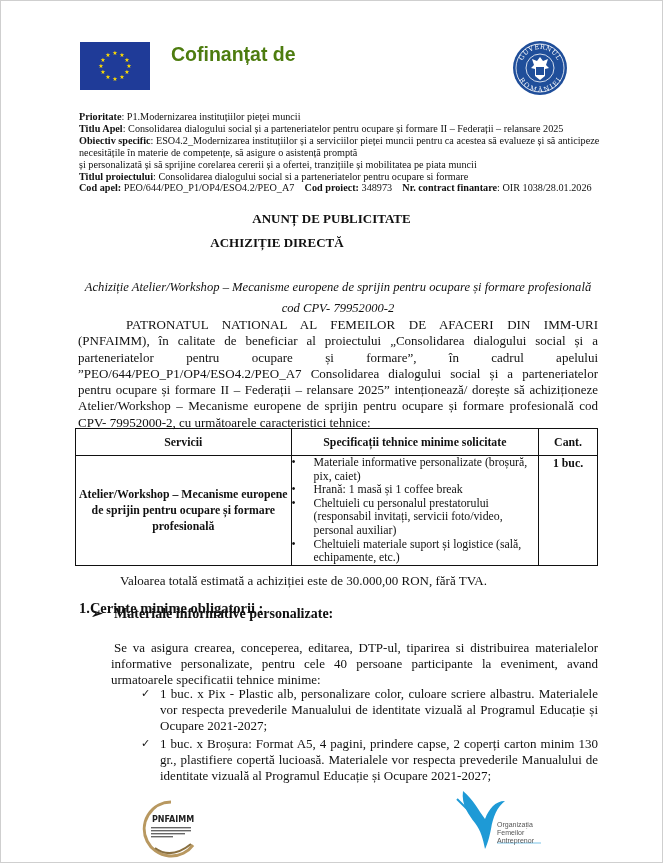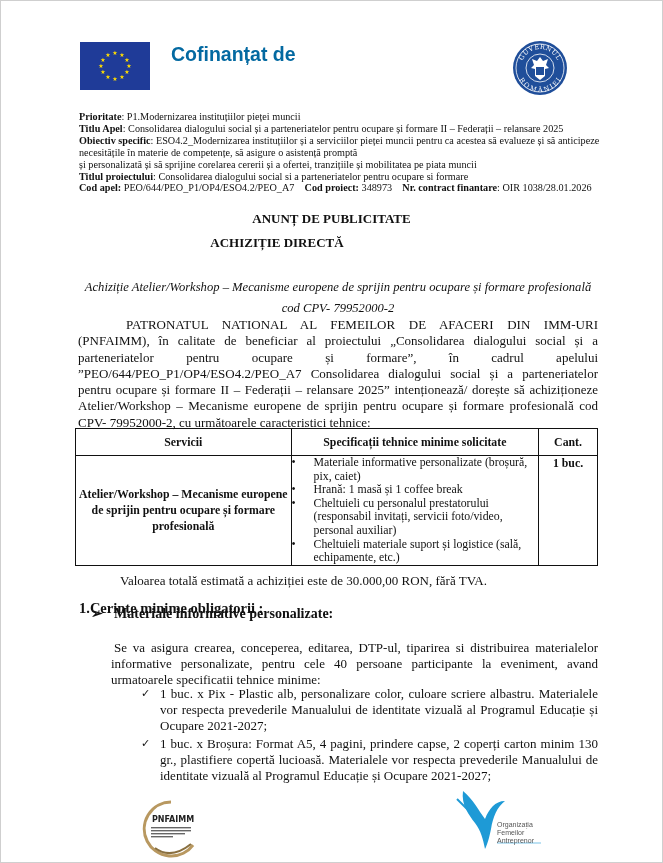--- a/index.html
+++ b/index.html
@@ -4,21 +4,21 @@
 <style>
   html, body { margin:0; padding:0; background:#ffffff; }
   body { width:663px; height:863px; position:relative; overflow:hidden;
          font-family:"Liberation Serif", serif; color:#111; }
   .page-frame { position:absolute; left:0; top:0; width:661px; height:861px; border:1px solid #cfcfcf; }
 
   
   .eu-flag { position:absolute; left:80px; top:42px; width:70px; height:48px; background:#1f3b98; }
   .eu-flag svg { width:70px; height:48px; display:block; }
   .eu-text { position:absolute; left:171px; top:43px; font-family:"Liberation Sans", sans-serif;
-             font-weight:bold; color:#0369a1; font-size:19.5px; line-height:22px; }
+             font-weight:bold; color:#4d7c0f; font-size:19.5px; line-height:22px; }
   .gov-logo { position:absolute; left:512px; top:40px; width:56px; height:56px; }
 
   
   .info { position:absolute; left:79px; top:111px; width:520px; font-size:10.2px; line-height:11.9px; }
   .info div { white-space:nowrap; }
   .info b { font-weight:bold; }
 
   .title1 { position:absolute; left:0; width:663px; top:211px; text-align:center; font-weight:bold; font-size:13px; }
   .title2 { position:absolute; left:0; width:554px; top:235px; text-align:center; font-weight:bold; font-size:13px; }
   .subtitle { position:absolute; left:78px; width:520px; top:257px; text-align:center; font-style:italic;

